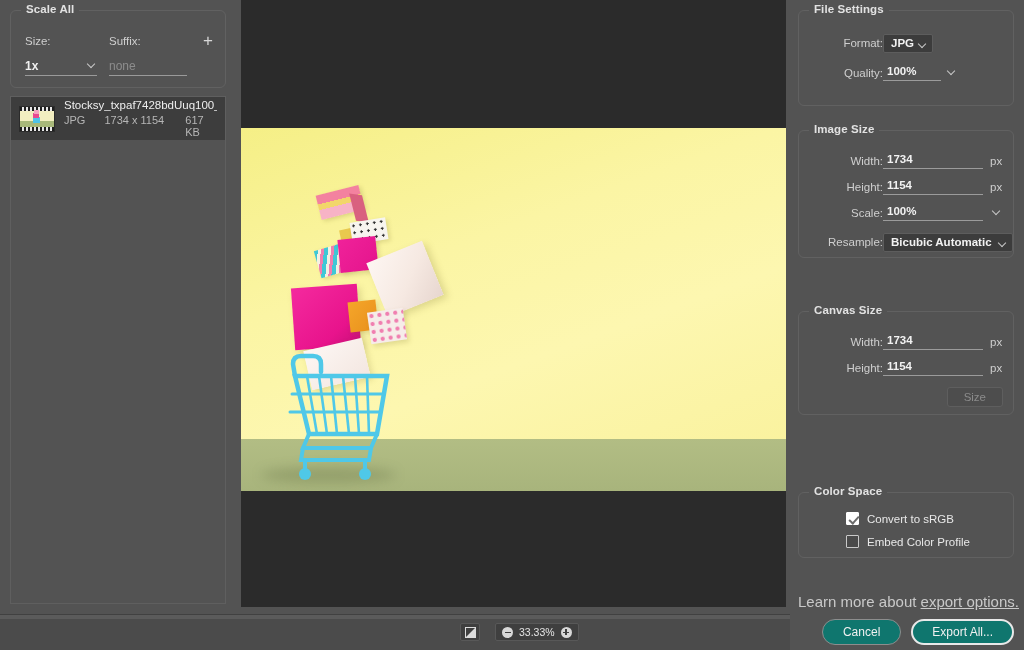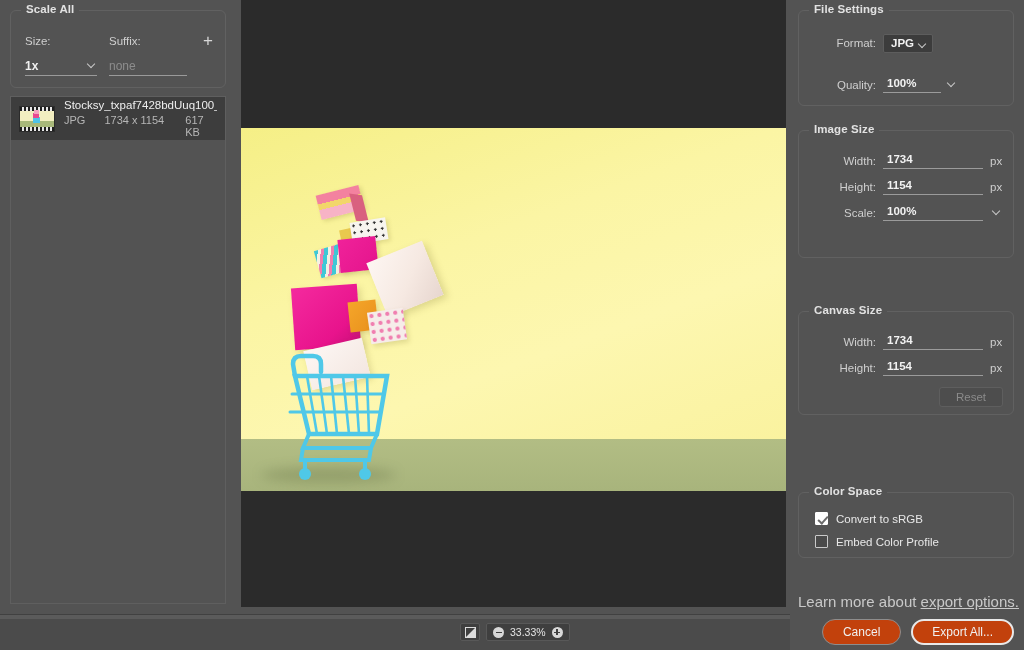--- a/index.html
+++ b/index.html
@@ -279,21 +279,20 @@
   .row {
     display: flex;
     align-items: center;
     height: 24px;
     font-size: 11.5px;
     color: #d2d2d2;
   }
   .row .lab {
     width: 84px;
     text-align: right;
-    padding-right: 7px;
     color: #cfcfcf;
     flex: 0 0 auto;
   }
   .dark-select {
     position: relative;
     background: #3c3c3c;
     border: 1px solid #5d5d5d;
     border-radius: 2px;
     height: 19px;
     display: flex;
@@ -402,21 +401,21 @@
   .btn-row {
     position: absolute;
     left: 8px; top: 619px;
     width: 216px;
     display: flex; justify-content: flex-end; gap: 10px;
   }
   .pbtn {
     border-radius: 13px;
     font-size: 12px;
     padding: 5px 20px;
-    background: #c2410c;
+    background: #0f766e;
     color: #f0f0f0;
     border: 1px solid #8d8d8d;
     white-space: nowrap;
   }
   .pbtn.primary { border: 2px solid #e9e9e9; padding: 4px 19px; }
 
   
   .statusbar {
     position: absolute;
     left: 0; top: 614px;
@@ -426,21 +425,21 @@
   }
   .prev-text {
     position: absolute;
     left: 14px; top: 11px;
     font-size: 11.5px;
     color: #e6e6e6;
   }
   .zoom-cluster {
     position: absolute;
     left: 460px; top: 623px;
-    display: flex; align-items: center; gap: 6px;
+    display: flex; align-items: center; gap: 15px;
   }
   .zbtn-sq {
     width: 20px; height: 18px;
     background: #3f3f3f;
     border: 1px solid #585858;
     border-radius: 2px;
     display: flex; align-items: center; justify-content: center;
   }
   .zoom-pill {
     background: #3f3f3f;
@@ -576,21 +575,21 @@
 
     <div class="rbox group-box" style="top:10px; height:96px;">
       <div class="group-title">File Settings</div>
       <div class="row" style="margin-top:20px;">
         <span class="lab">Format:</span>
         <div class="dark-select" style="width:50px;">
           <span>JPG</span>
           <span class="chev2"></span>
         </div>
       </div>
-      <div class="row" style="margin-top:18px;">
+      <div class="row" style="margin-top:6px;">
         <span class="lab">Quality:</span>
         <div class="uline" style="width:58px;">100%</div>
         <span class="lone-chev"></span>
       </div>
     </div>
 
     <div class="rbox group-box" style="top:130px; height:128px;">
       <div class="group-title">Image Size</div>
       <div class="row" style="margin-top:18px;">
         <span class="lab">Width:</span>
@@ -600,41 +599,48 @@
       <div class="row" style="margin-top:2px;">
         <span class="lab">Height:</span>
         <div class="uline" style="width:100px;">1154</div>
         <span class="unit">px</span>
       </div>
       <div class="row" style="margin-top:2px;">
         <span class="lab">Scale:</span>
         <div class="uline" style="width:100px;">100%</div>
         <span class="lone-chev" style="margin-left:9px;"></span>
       </div>
+      <div class="row" style="margin-top:5px;">
+        <span class="lab">Resample:</span>
+        <div class="dark-select" style="width:134px;">
+          <span>Bicubic Automatic</span>
+          <span class="chev2"></span>
+        </div>
+      </div>
     </div>
 
     <div class="rbox group-box" style="top:275px; height:104px;margin-top:36px;">
       <div class="group-title">Canvas Size</div>
       <div class="row" style="margin-top:18px;">
         <span class="lab">Width:</span>
         <div class="uline" style="width:100px;">1734</div>
         <span class="unit">px</span>
       </div>
       <div class="row" style="margin-top:2px;">
         <span class="lab">Height:</span>
         <div class="uline" style="width:100px;">1154</div>
         <span class="unit">px</span>
       </div>
       <div class="row" style="margin-top:5px; justify-content:flex-end; padding-right:10px;">
-        <div class="btn-reset">Reset</div>
-      </div>
-    </div>
-
-
-    <div class="rbox group-box" style="top:492px; height:66px;">
+        <div class="btn-reset">Size</div>
+      </div>
+    </div>
+
+
+    <div class="rbox group-box" style="top:492px; height:66px;padding-left:31px;">
       <div class="group-title">Color Space</div>
       <div class="opt-row" style="margin-top:14px;">
         <span class="cbox on"></span>
         <span>Convert to sRGB</span>
       </div>
       <div class="opt-row">
         <span class="cbox"></span>
         <span>Embed Color Profile</span>
       </div>
     </div>

